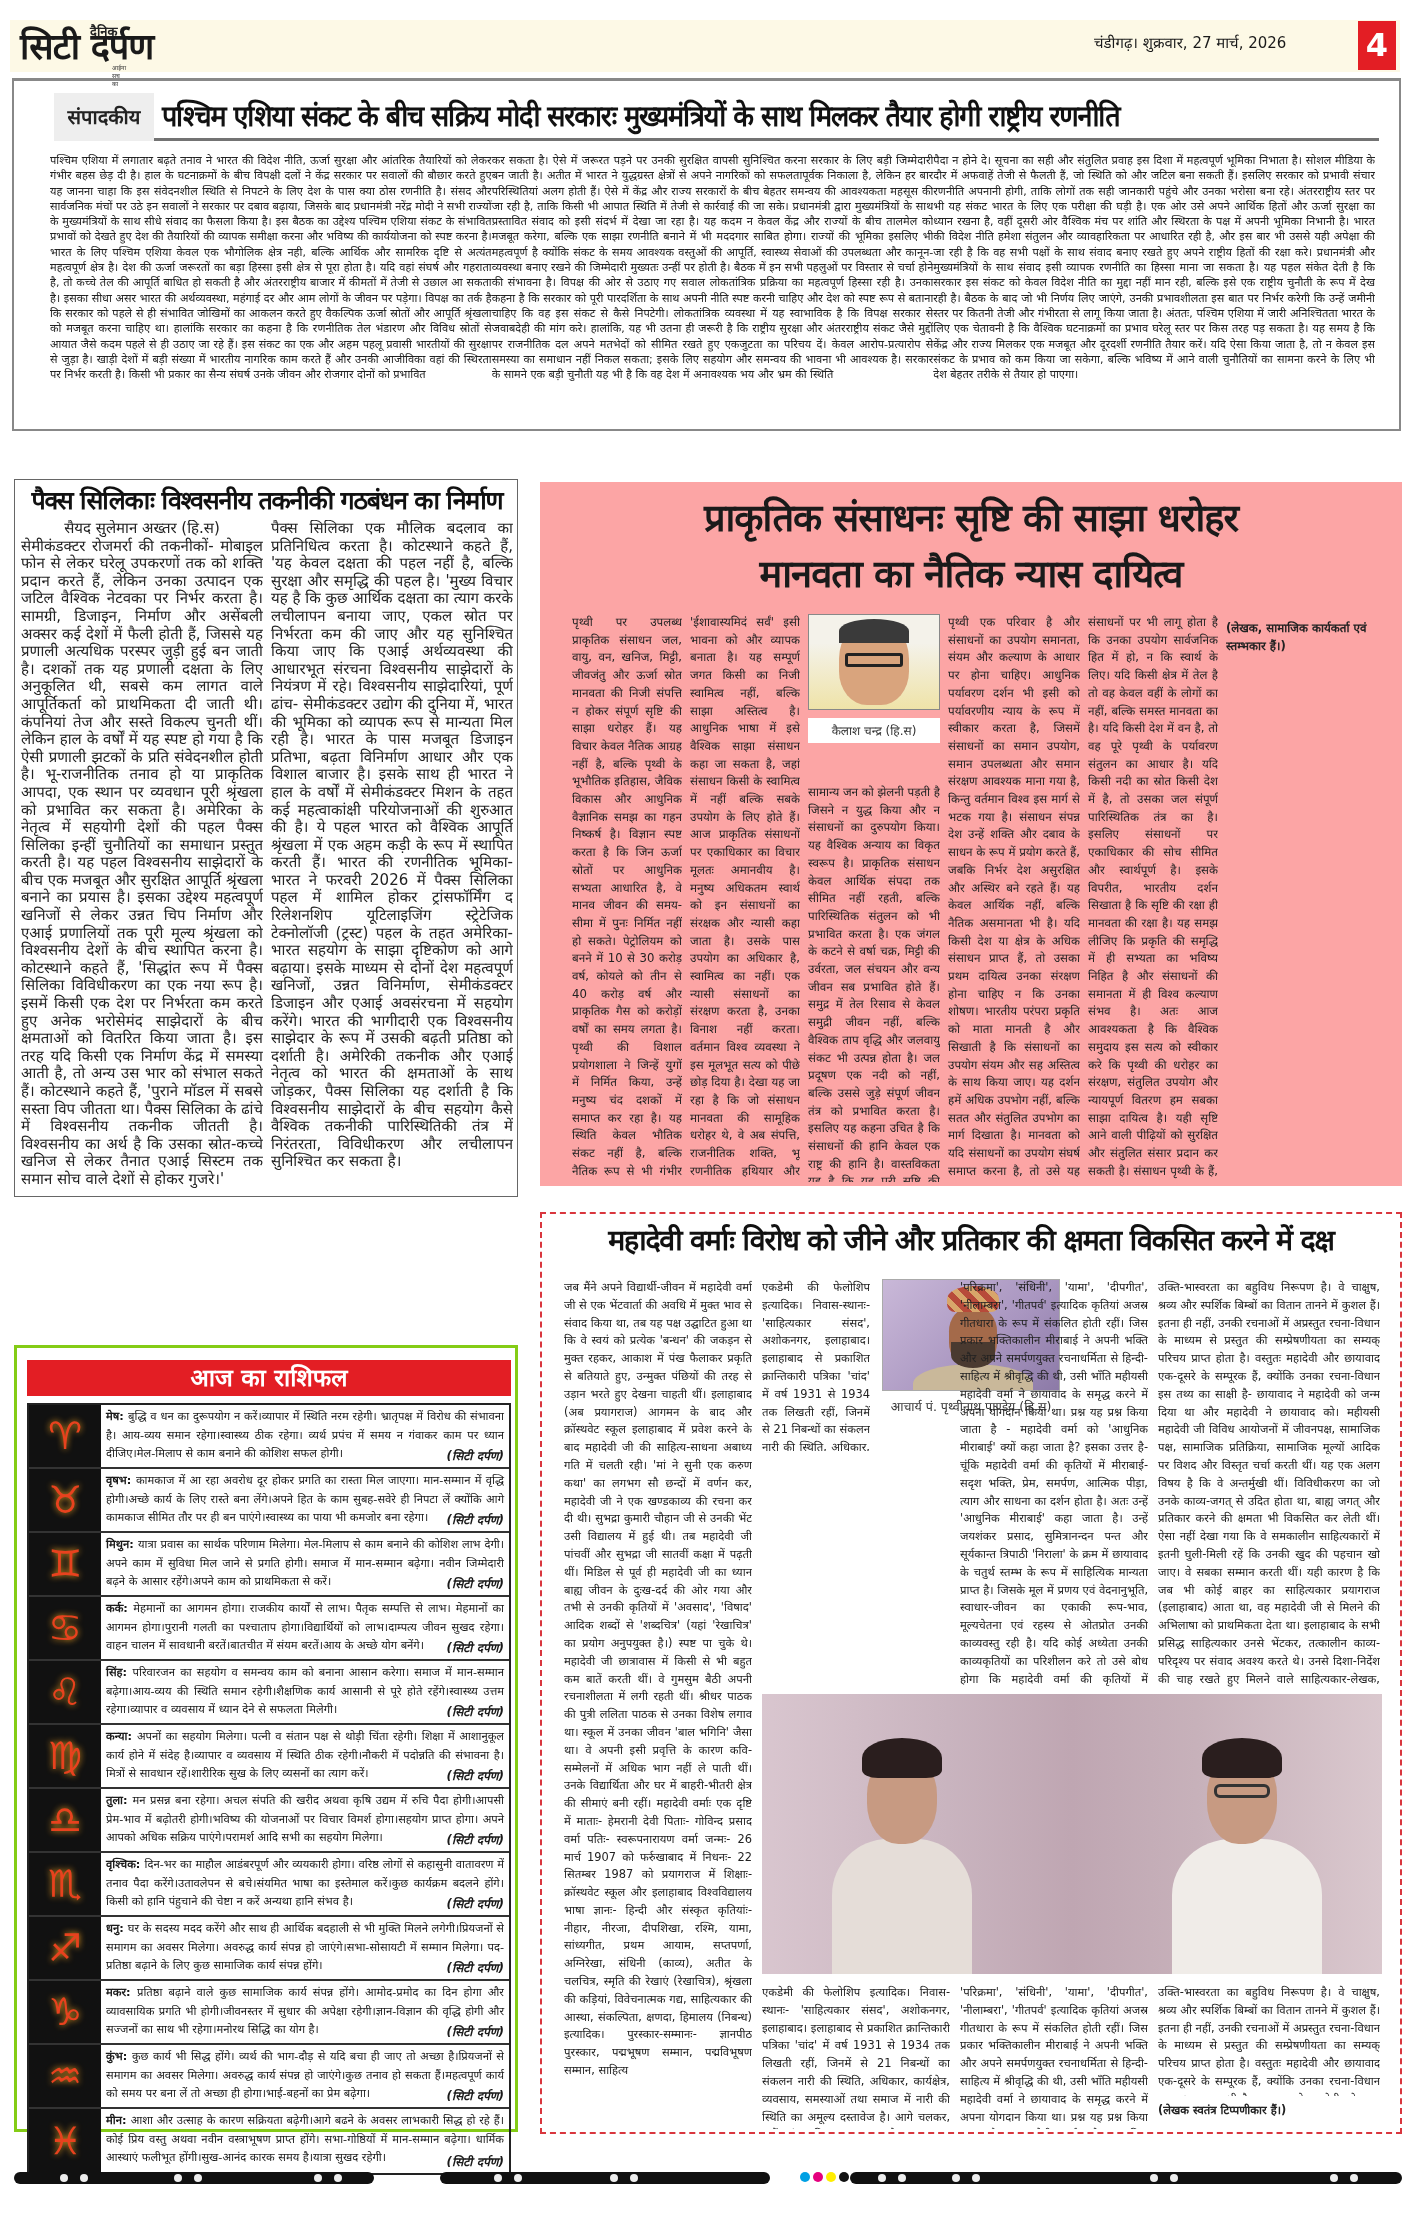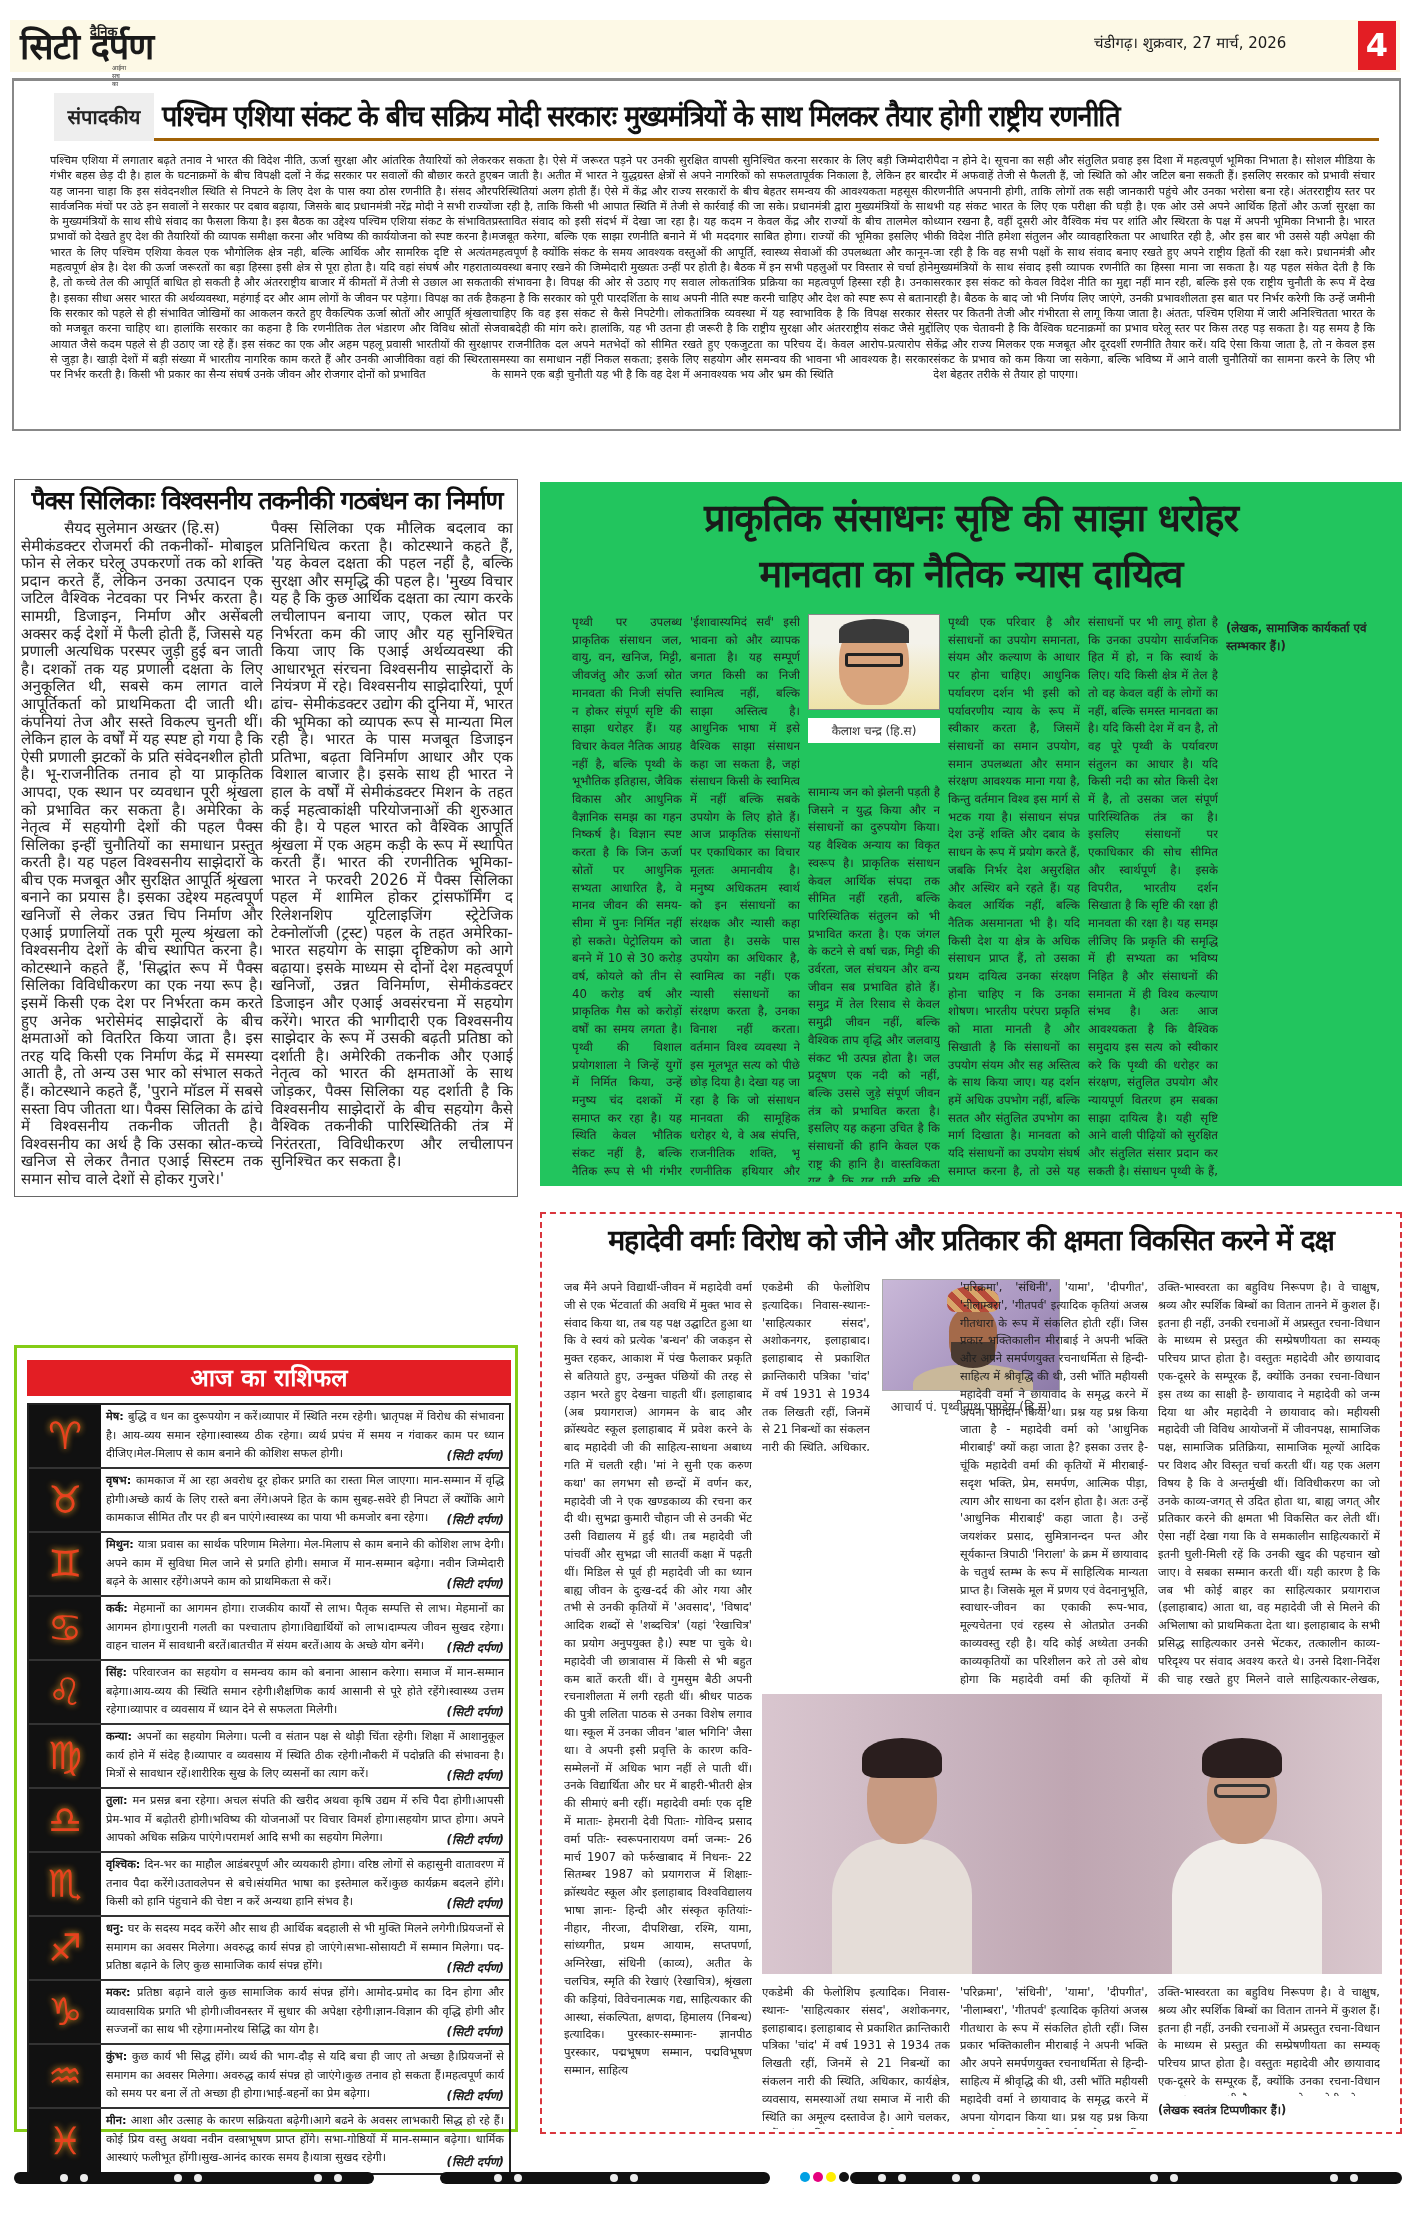--- a/index.html
+++ b/index.html
@@ -11,21 +11,21 @@
   .logo { position: absolute; left: 6px; top: 0; height: 52px; }
   .logo-small { position: absolute; left: 74px; top: 2px; font-size: 13px; font-weight: bold; color: #222; }
   .logo-main { position: absolute; left: 4px; top: 6px; font-size: 36px; font-weight: bold; color: #1a1a1a; letter-spacing: -1px; line-height: 40px; white-space: nowrap; font-family: "DejaVu Serif", serif; }
   .logo-tag { position: absolute; left: 96px; top: 44px; font-size: 6px; color: #333; }
   .section-banner { position: absolute; left: 400px; top: 1px; width: 432px; height: 49px; background: #e31e24; color: #fff; font-size: 32px; font-weight: bold; line-height: 49px; text-align: center; white-space: nowrap; }
   .dateline { position: absolute; left: 1084px; top: 12px; font-size: 15px; font-weight: normal; color: #1a1a1a; white-space: nowrap; }
   .page-no { position: absolute; right: 4px; top: 1px; width: 38px; height: 49px; background: #e31e24; color: #fff; font-size: 32px; font-weight: bold; text-align: center; line-height: 49px; }
 
   
   .editorial { position: absolute; left: 12px; top: 78px; width: 1389px; height: 353px; border: 2px solid #888; border-top-width: 3px; }
-  .ed-head { position: absolute; left: 40px; top: 12px; width: 1325px; height: 48px; border-bottom: 3px solid #a16207; }
+  .ed-head { position: absolute; left: 40px; top: 12px; width: 1325px; height: 48px; border-bottom: 3px solid #737373; }
   .ed-tag { position: absolute; left: 0; top: 0; width: 100px; height: 48px; background: #eeeeee; font-size: 20px; font-weight: bold; line-height: 48px; text-align: center; color: #222; }
   .ed-title { position: absolute; left: 108px; top: 2px; font-size: 29px; font-weight: bold; color: #111; white-space: nowrap; letter-spacing: -1.3px; transform: scaleX(0.93); transform-origin: left; }
   .ed-cols { position: absolute; left: 36px; top: 72px; width: 1325px; height: 270px; display: grid; grid-template-columns: repeat(3, 1fr); }
   .ed-col { font-size: 11.1px; line-height: 15.3px; text-align: justify; overflow: hidden; color: #222; }
 
   
   .pax { position: absolute; left: 14px; top: 479px; width: 504px; height: 718px; border: 1px solid #666; }
   .pax-title { position: absolute; left: 6px; top: 2px; width: 492px; font-size: 25px; font-weight: bold; text-align: center; white-space: nowrap; letter-spacing: -1.2px; color: #111; }
   .pax-cols { position: absolute; left: 6px; top: 40px; width: 492px; height: 672px; display: grid; grid-template-columns: 1fr 1fr; column-gap: 8px; }
   .pax-col { font-size: 15px; line-height: 17.6px; text-align: justify; overflow: hidden; color: #222; }
@@ -37,21 +37,21 @@
   .rashi-list { position: absolute; left: 10px; top: 55px; width: 484px; border: 2px solid #222; }
   .rashi-row { display: flex; height: 64px; border-bottom: 2px solid #333; }
   .rashi-row:last-child { border-bottom: none; }
   .rashi-icon { width: 72px; flex: none; background: #111; display: flex; align-items: center; justify-content: center; }
   .rashi-icon span { font-size: 38px; color: #e8421e; text-shadow: 0 0 6px #f5a623; }
   .rashi-text { flex: 1; padding: 3px 5px; font-size: 11.3px; line-height: 18.5px; text-align: justify; color: #1a1a1a; overflow: hidden; position: relative; }
   .rashi-name { font-weight: bold; }
   .rashi-credit { position: absolute; right: 5px; bottom: 2px; font-style: italic; font-weight: bold; font-size: 12px; background: #fff; padding-left: 4px; }
 
   
-  .prak { position: absolute; left: 540px; top: 482px; width: 862px; height: 704px; background: #22c55e; }
+  .prak { position: absolute; left: 540px; top: 482px; width: 862px; height: 704px; background: #fca5a5; }
   .prak-title { position: absolute; left: 0; top: 8px; width: 862px; text-align: center; font-size: 38px; font-weight: bold; line-height: 56px; color: #1a1a1a; letter-spacing: -1px; }
   .prak-cols { position: absolute; left: 32px; top: 132px; width: 830px; height: 568px; }
   .pcol { position: absolute; font-size: 11.7px; line-height: 17.7px; text-align: justify; overflow: hidden; color: #222; }
   .pc1 { left: 0; top: 0; width: 110px; height: 568px; }
   .pc2 { left: 118px; top: 0; width: 110px; height: 568px; }
   .pc3 { left: 236px; top: 170px; width: 132px; height: 398px; }
   .pc4 { left: 376px; top: 0; width: 132px; height: 568px; }
   .pc5 { left: 516px; top: 0; width: 130px; height: 568px; }
   .pc6 { left: 654px; top: 0; width: 168px; height: 568px; }
   .prak-photo { position: absolute; left: 236px; top: 0; width: 132px; height: 96px; border: 1px solid #888; background: linear-gradient(180deg, #f4f2ea 0%, #f4f2ea 30%, #efe3a8 100%); overflow: hidden; }

